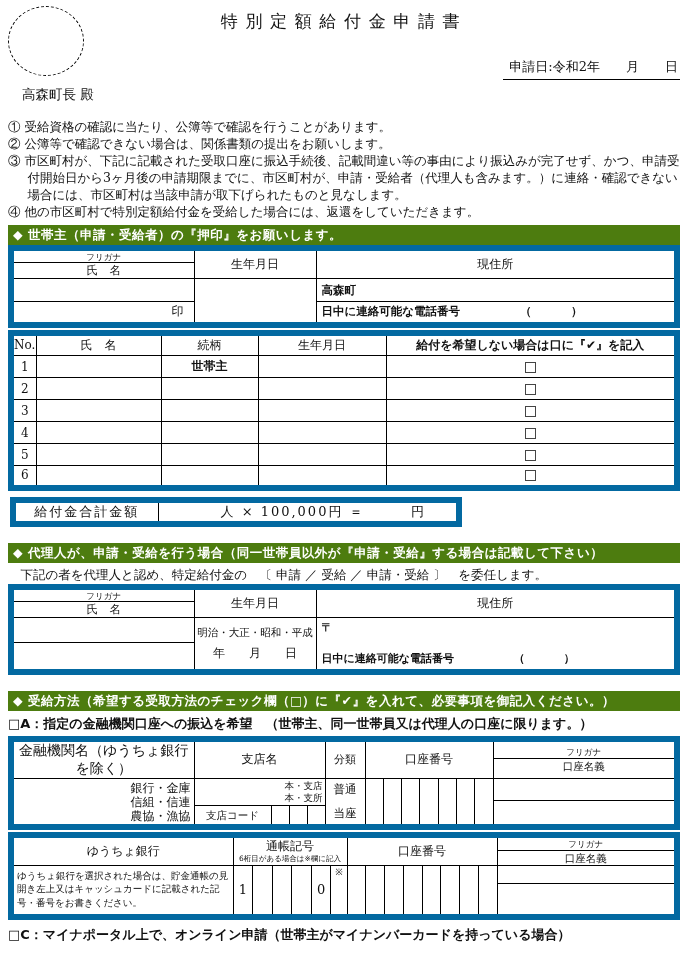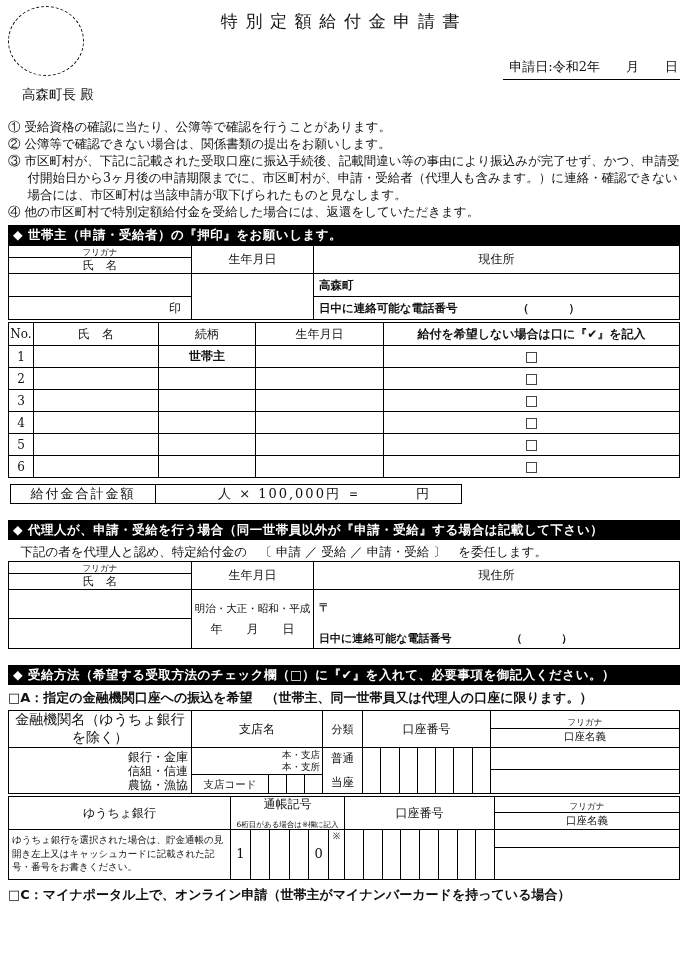--- a/index.html
+++ b/index.html
@@ -1,42 +1,42 @@
 <!DOCTYPE html>
 <html><head>
 <meta charset="utf-8">
 <style>
   * { margin:0; padding:0; box-sizing:border-box; }
   html,body { background:#fff; }
   body { width:688px; height:962px; color:#111; overflow:hidden; }
   .mincho { font-family:"DejaVu Serif","Liberation Serif",serif; }
-  .gothic { font-family:"DejaVu Sans","Liberation Sans",sans-serif;margin-top:8px; }
+  .gothic { font-family:"DejaVu Sans","Liberation Sans",sans-serif; }
   .page { position:relative; width:688px; height:962px; padding:6px 8px 0 8px; }
 
   
   .top { position:relative; height:104px; }
   .stamp { position:absolute; left:0; top:0; width:76px; height:70px;
            border:1.6px dashed #000; border-radius:50%; }
   .title { position:absolute; left:0; top:4px; width:100%; text-align:center;
            font-size:17px; letter-spacing:0.45em; }
   .appdate { position:absolute; right:0; top:52px; font-size:13px;
              border-bottom:1px solid #000; padding:0 2px 3px 6px; }
   .addressee { position:absolute; left:14px; top:80px; font-size:13.5px; }
 
   
   .intro { margin-top:8px; font-size:12.5px; line-height:17px; }
   .intro .note { padding-left:1.55em; text-indent:-1.55em; }
 
   
-  .band { height:20px; background:#000000; color:#fff; font-weight:bold;
+  .band { height:20px; background:#4d7c0f; color:#fff; font-weight:bold;
           font-size:12.5px; line-height:20px; padding-left:5px; margin-top:5px;
           letter-spacing:0.5px; white-space:nowrap; }
 
   table { border-collapse:collapse; table-layout:fixed; width:672px; }
-  table.tbl { border:1px solid #0369a1; }
+  table.tbl { border:6px solid #0369a1; }
   td { border:1px solid #000; padding:0; vertical-align:middle; overflow:hidden; }
 
   .stack .r1 { border-bottom:1px solid #000; font-size:8.5px; height:12px;
                line-height:12px; text-align:center; }
   .stack .r2 { font-size:11.5px; height:15px; line-height:15px; text-align:center; }
   .c { text-align:center; font-size:12px; }
 
   .hh tr.hrow { height:28px; }
   .hh td.fill { height:23px; }
   .addr { font-size:11.5px; font-weight:bold; padding-left:5px; }

